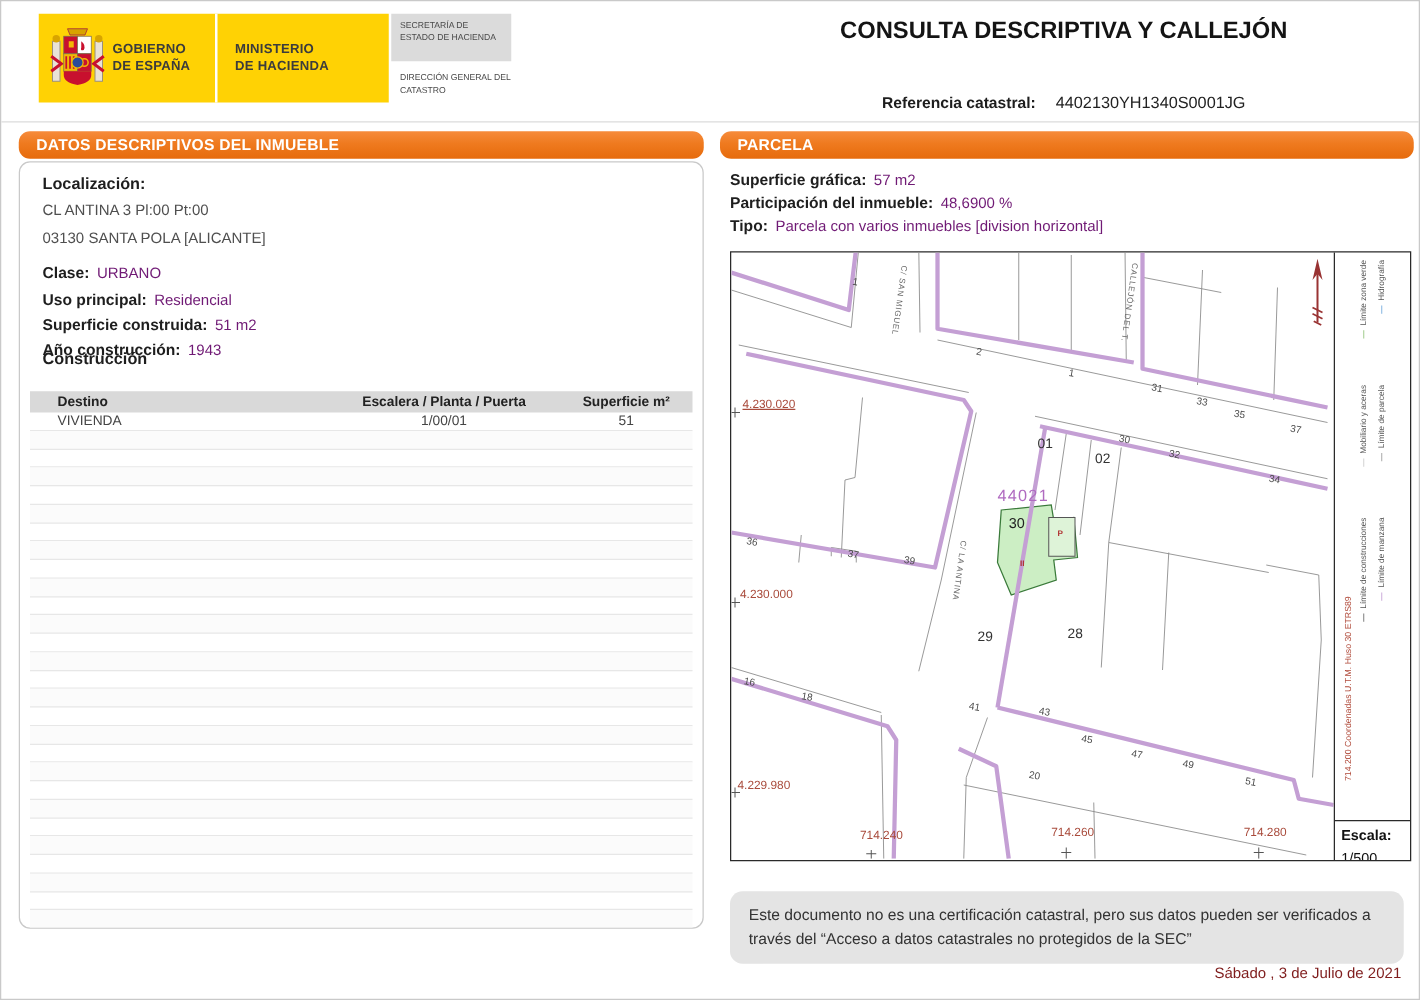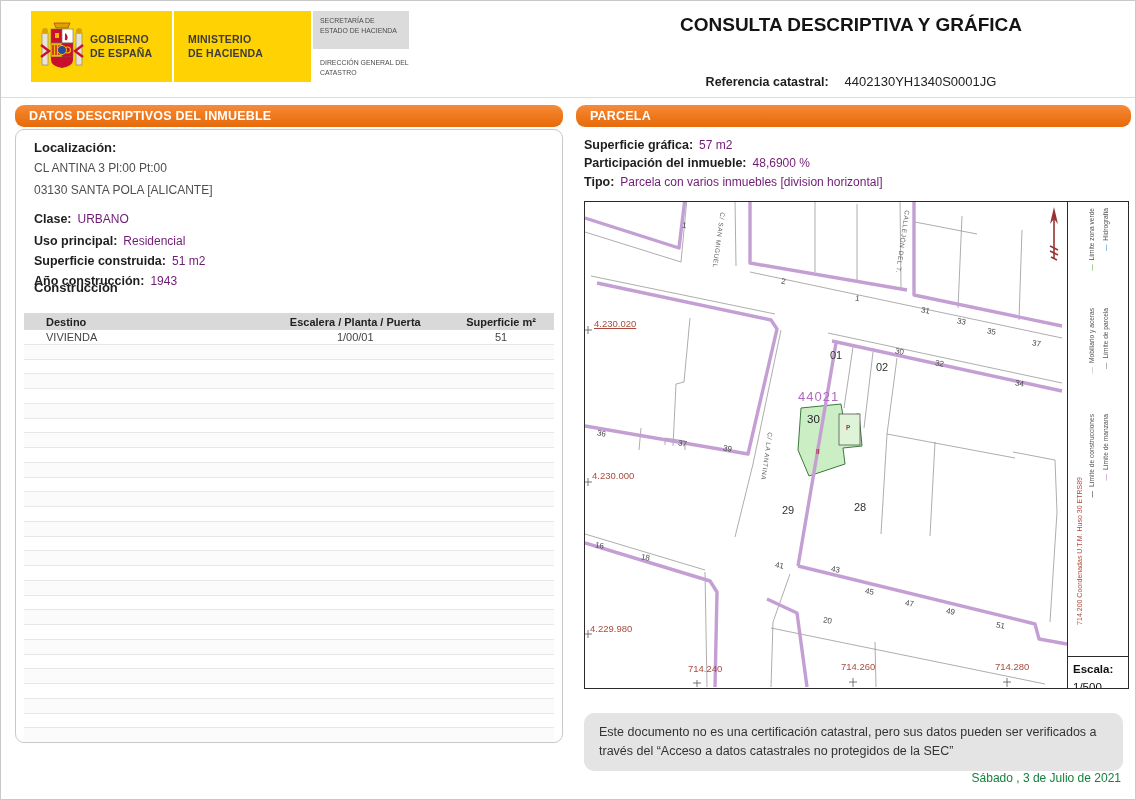--- a/index.html
+++ b/index.html
@@ -59,21 +59,21 @@
   .ml.u{font-size:9.5px;color:#a94b3c;}
   .ml.m{font-size:13px;color:#b06bc0;font-weight:normal;letter-spacing:1px;}
   .ml.s{font-size:6.5px;color:#666;writing-mode:vertical-rl;letter-spacing:.6px;transform:rotate(8deg);}
   
   .lg{position:absolute;writing-mode:vertical-rl;transform:rotate(180deg);font-size:6.6px;color:#555;white-space:nowrap;}
   .lg .sw{font-weight:bold;margin-bottom:2px;}
   .lg-utm{position:absolute;writing-mode:vertical-rl;transform:rotate(180deg);font-size:7px;color:#b04a3a;white-space:nowrap;}
   
   .disclaimer{position:absolute;left:583px;top:712px;width:539px;box-sizing:border-box;background:#e4e4e4;
       border-radius:10px;padding:10px 15px;font-size:12.5px;color:#333;line-height:1.5;}
-  .date-line{position:absolute;left:700px;top:770px;width:420px;text-align:right;font-size:12px;color:#15803d;}
+  .date-line{position:absolute;left:700px;top:770px;width:420px;text-align:right;font-size:12px;color:#7f1d1d;}
   svg{display:block;}
 </style>
 </head>
 <body>
 
 <div class="page">
 
   <div class="logo-yellow">
     <div class="logo-sec1">
       <svg class="coat" width="46" height="56" viewBox="0 0 46 56">
@@ -107,21 +107,21 @@
       <div class="gov-text">
         <div>MINISTERIO</div>
         <div>DE HACIENDA</div>
       </div>
     </div>
   </div>
   <div class="secretaria-box">SECRETARÍA DE ESTADO DE HACIENDA</div>
   <div class="direccion-text">DIRECCIÓN GENERAL DEL CATASTRO</div>
 
   <div class="doc-title">
-    <div>CONSULTA DESCRIPTIVA Y GRÁFICA</div>
+    <div>CONSULTA DESCRIPTIVA Y CALLEJÓN</div>
   </div>
   <div class="ref-line">
     <span class="lbl">Referencia catastral:</span><span>4402130YH1340S0001JG</span>
   </div>
   <div class="header-rule"></div>
 
   <div class="panel-left">
     <div class="orange-bar">DATOS DESCRIPTIVOS DEL INMUEBLE</div>
     <div class="panel-body">
       <div class="fld" style="top:8px"><span class="sect-title">Localización:</span></div>

